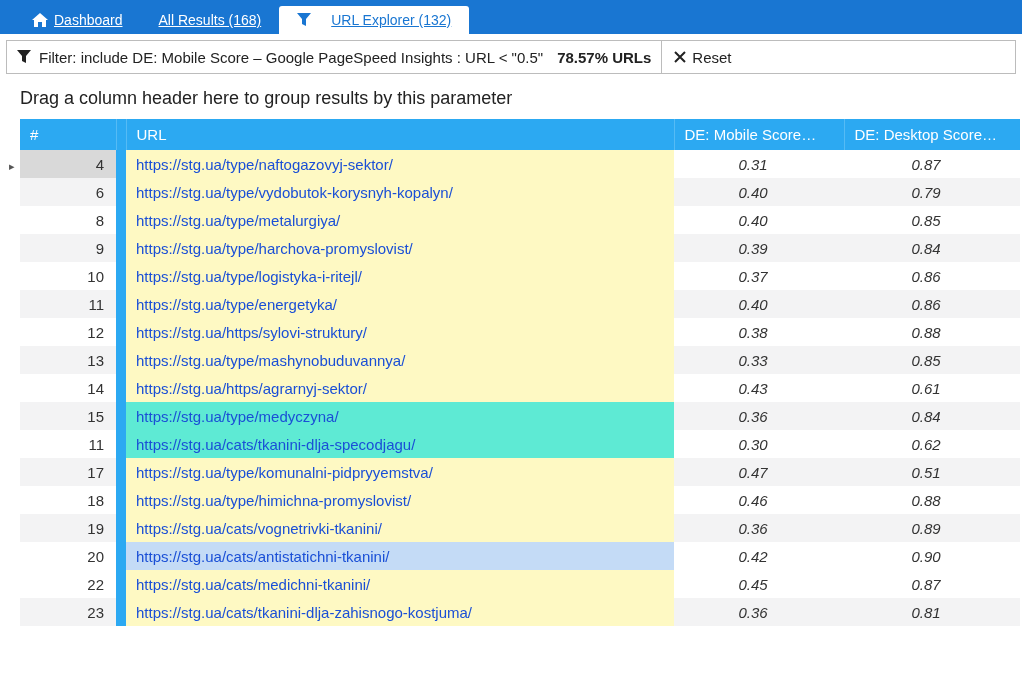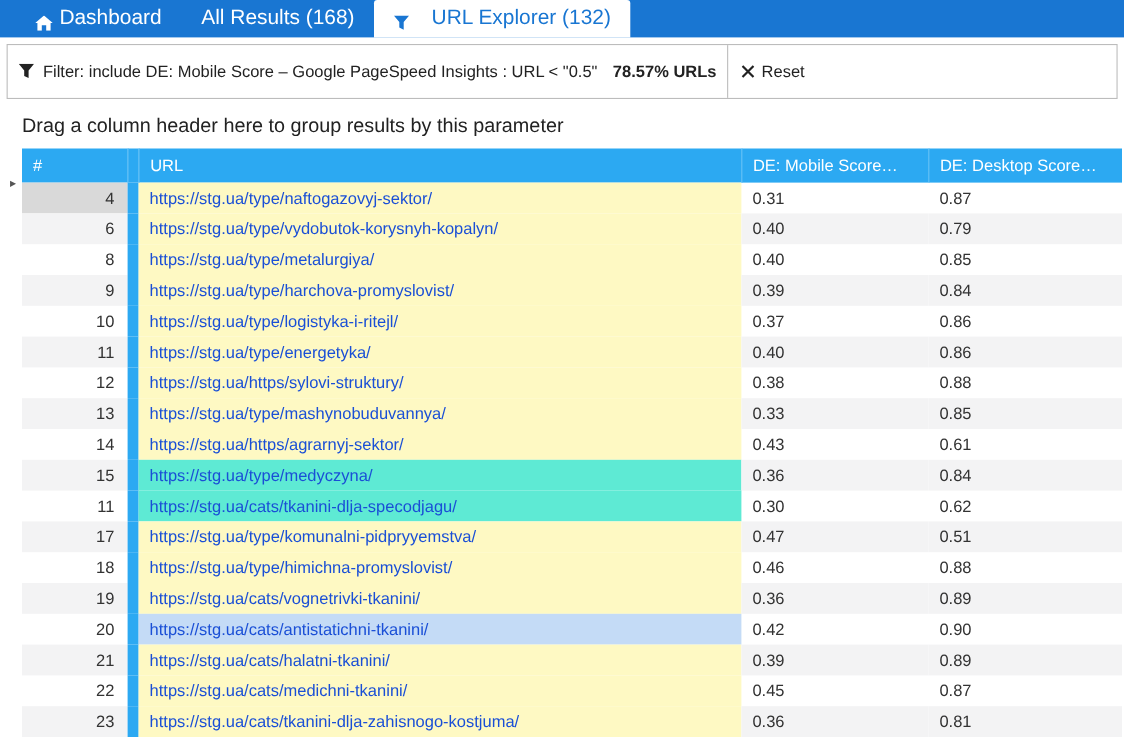--- a/index.html
+++ b/index.html
@@ -8,42 +8,43 @@
   
   .tab-strip {
     background: #1976d2;
     display: flex;
     align-items: flex-end;
     padding: 0 0 0 14px;
     height: 34px;
   }
   .tab {
     display: flex;
-    align-items: flex-end;
+    align-items: center;
     gap: 6px;
     padding: 6px 18px;
     color: #fff;
-    font-size: 19px;
+    font-size: 14px;
     cursor: pointer;
     border-radius: 3px 3px 0 0;
+    text-decoration: underline;
   }
   .tab.active {
     background: #fff;
     color: #1976d2;
     gap: 20px;
   }
   .tab .icon { display: inline-flex; }
 
   
   .filter-wrap { padding: 6px 6px 10px 6px; }
   .filter-bar {
     border: 1px solid #bcbcbc;
     display: flex;
     align-items: center;
-    height: 50px;
+    height: 34px;
     padding: 0 0 0 10px;
     font-size: 15px;
   }
   .filter-bar .icon { margin-right: 8px; }
   .filter-bar .label { color: #222; }
   .filter-bar .bold { font-weight: 700; margin-left: 14px; }
   .filter-bar .reset {
     border-left: 1px solid #bcbcbc;
     height: 100%;
     display: flex;
@@ -82,21 +83,21 @@
 
   td {
     padding: 4px 10px;
     font-size: 15px;
     vertical-align: middle;
     height: 28px;
   }
 
   td.idx { text-align: right; color: #333; padding-right: 12px; }
   td.url a { color: #1a4fd6; text-decoration: none; }
-  td.num { text-align: left; color: #333; padding-right: 22px; }
+  td.num { text-align: center; color: #333; padding-right: 22px; font-style: italic; }
 
   tr.stripe td.idx, tr.stripe td.num { background: #f3f3f4; }
 
   .url-yellow { background: #fef9c3; }
   .url-red    { background: #5eead4; }
   .url-blue   { background: #c4dbf6; }
 
   .row-marker {
     position: absolute;
     left: 9px;
@@ -274,27 +275,20 @@
           <td class="num">0.36</td>
           <td class="num">0.89</td>
         </tr>
         <tr>
           <td class="idx">20</td>
           <td class="gutter"></td>
           <td class="url url-blue"><a href="#">https://stg.ua/cats/antistatichni-tkanini/</a></td>
           <td class="num">0.42</td>
           <td class="num">0.90</td>
         </tr>
-        <tr class="stripe">
-          <td class="idx">21</td>
-          <td class="gutter"></td>
-          <td class="url url-yellow"><a href="#">https://stg.ua/cats/halatni-tkanini/</a></td>
-          <td class="num">0.39</td>
-          <td class="num">0.89</td>
-        </tr>
         <tr>
           <td class="idx">22</td>
           <td class="gutter"></td>
           <td class="url url-yellow"><a href="#">https://stg.ua/cats/medichni-tkanini/</a></td>
           <td class="num">0.45</td>
           <td class="num">0.87</td>
         </tr>
         <tr class="stripe">
           <td class="idx">23</td>
           <td class="gutter"></td>

